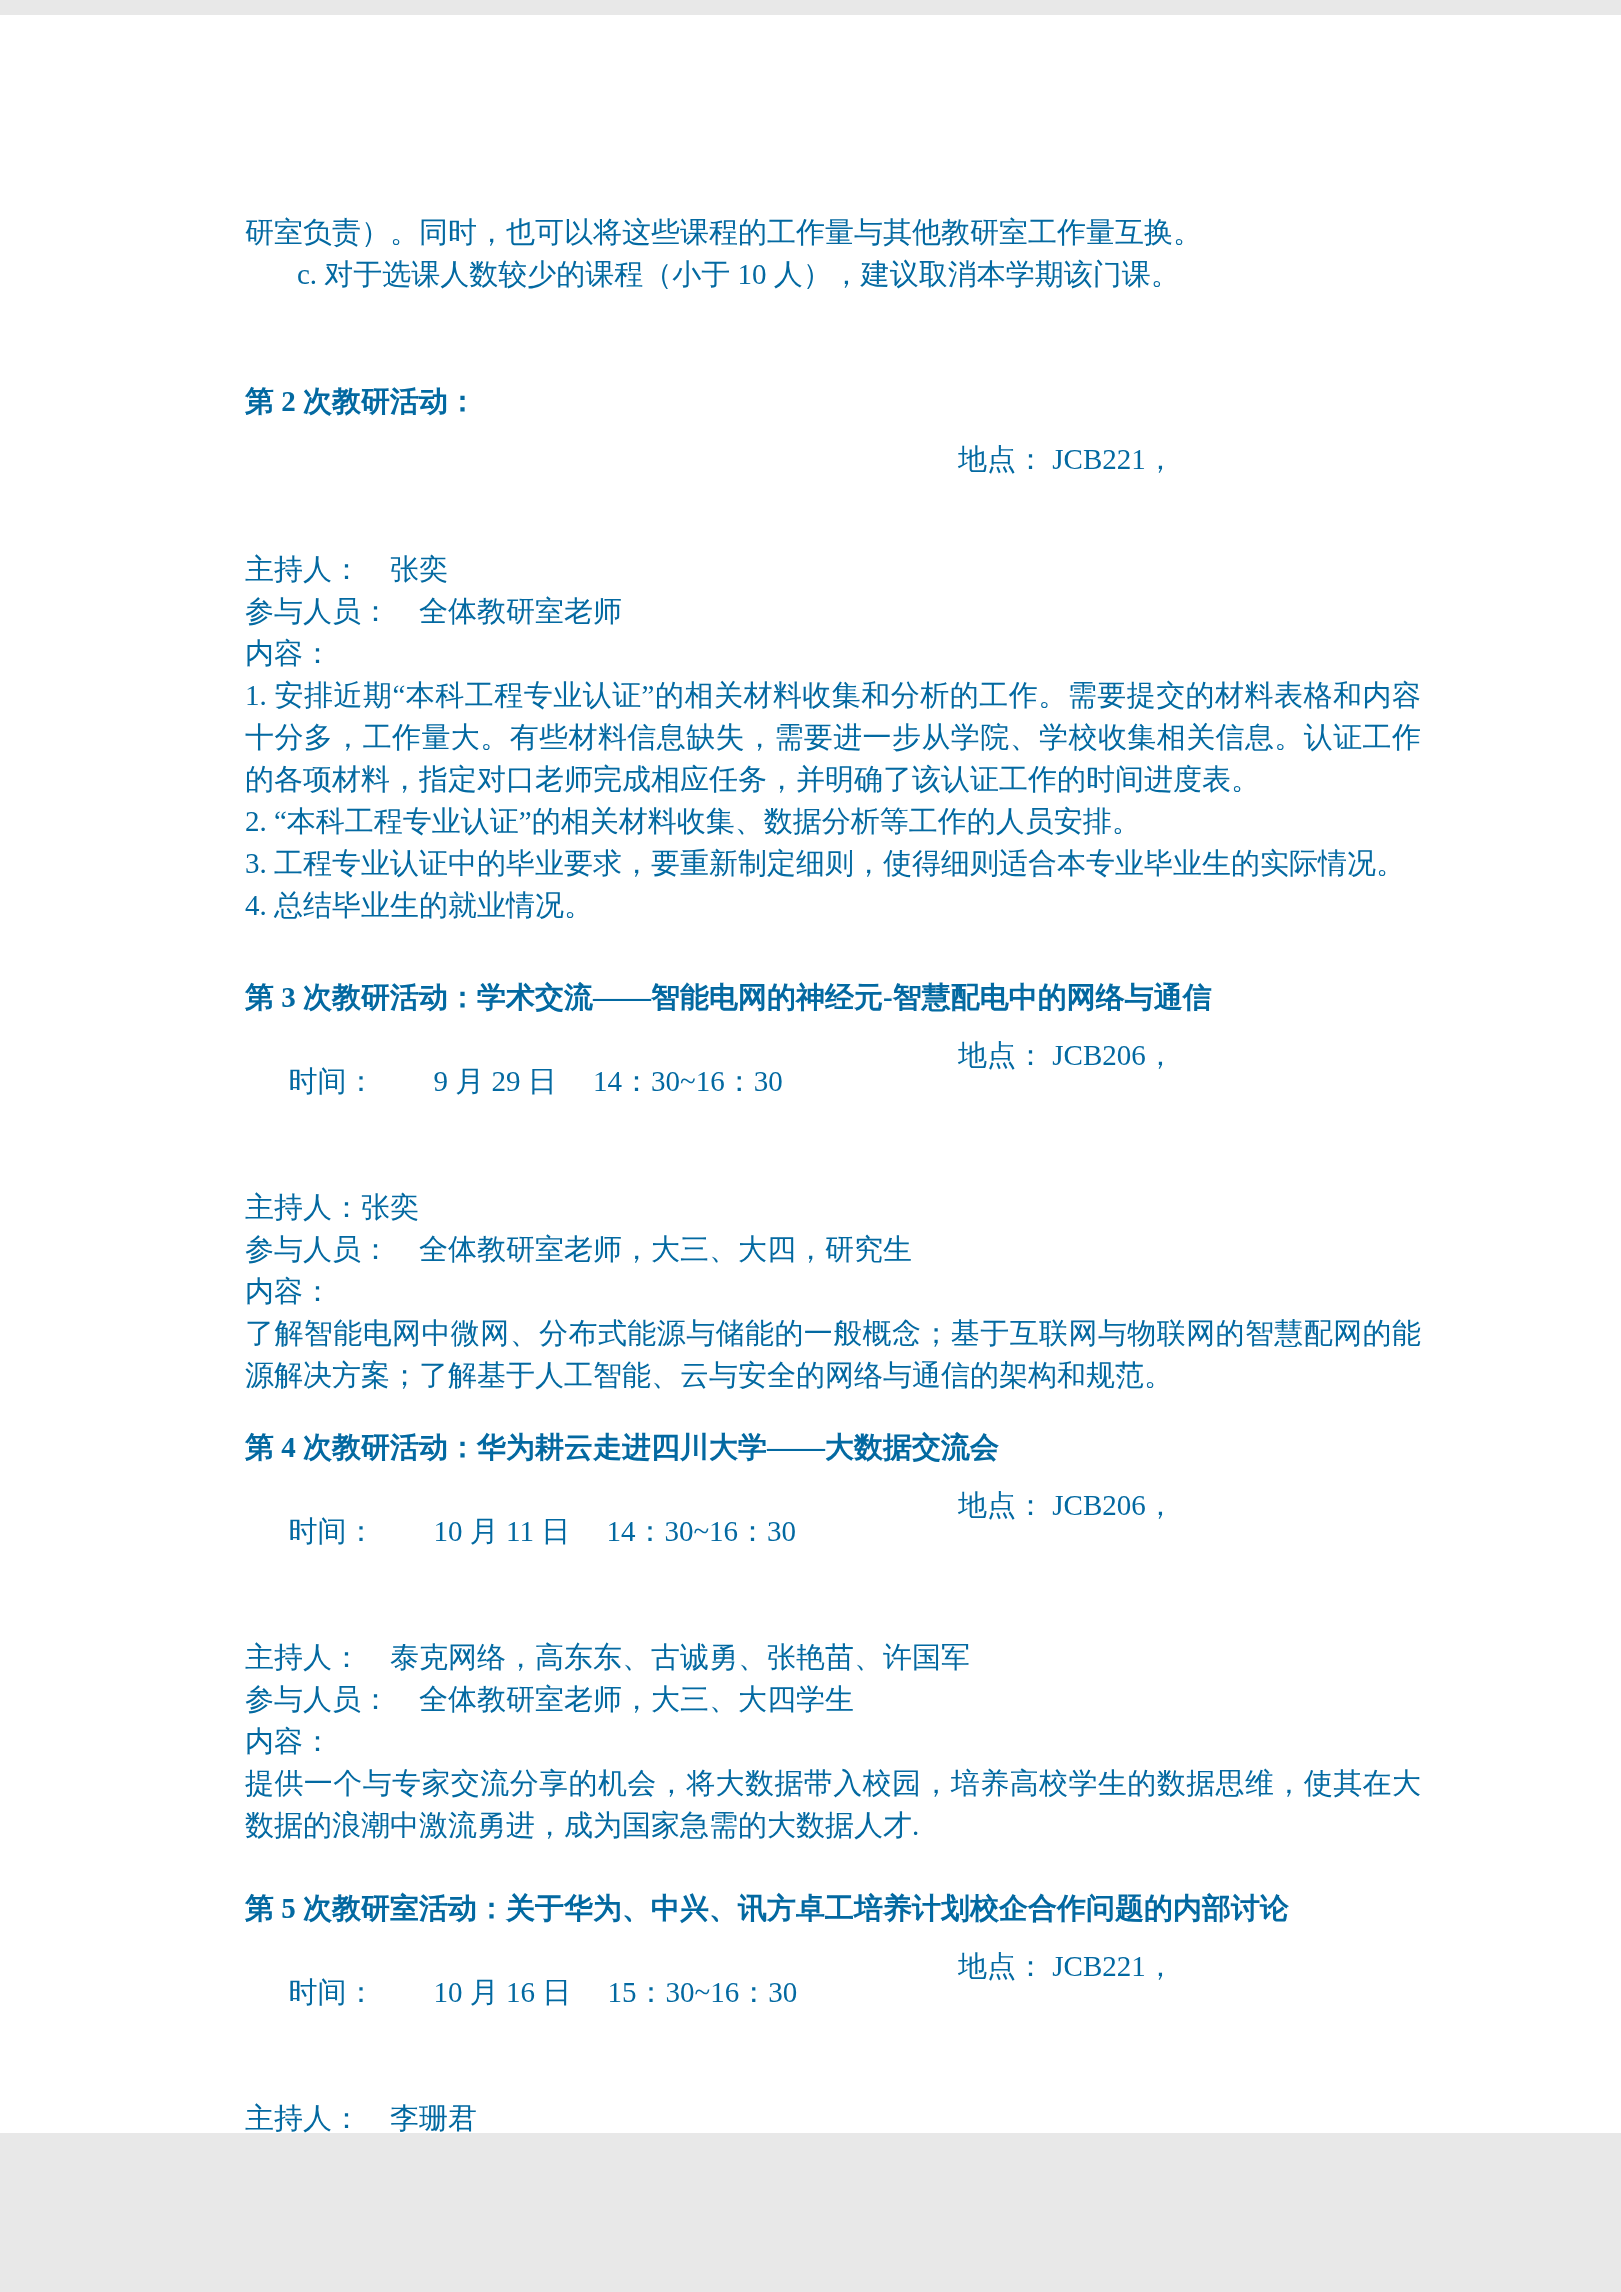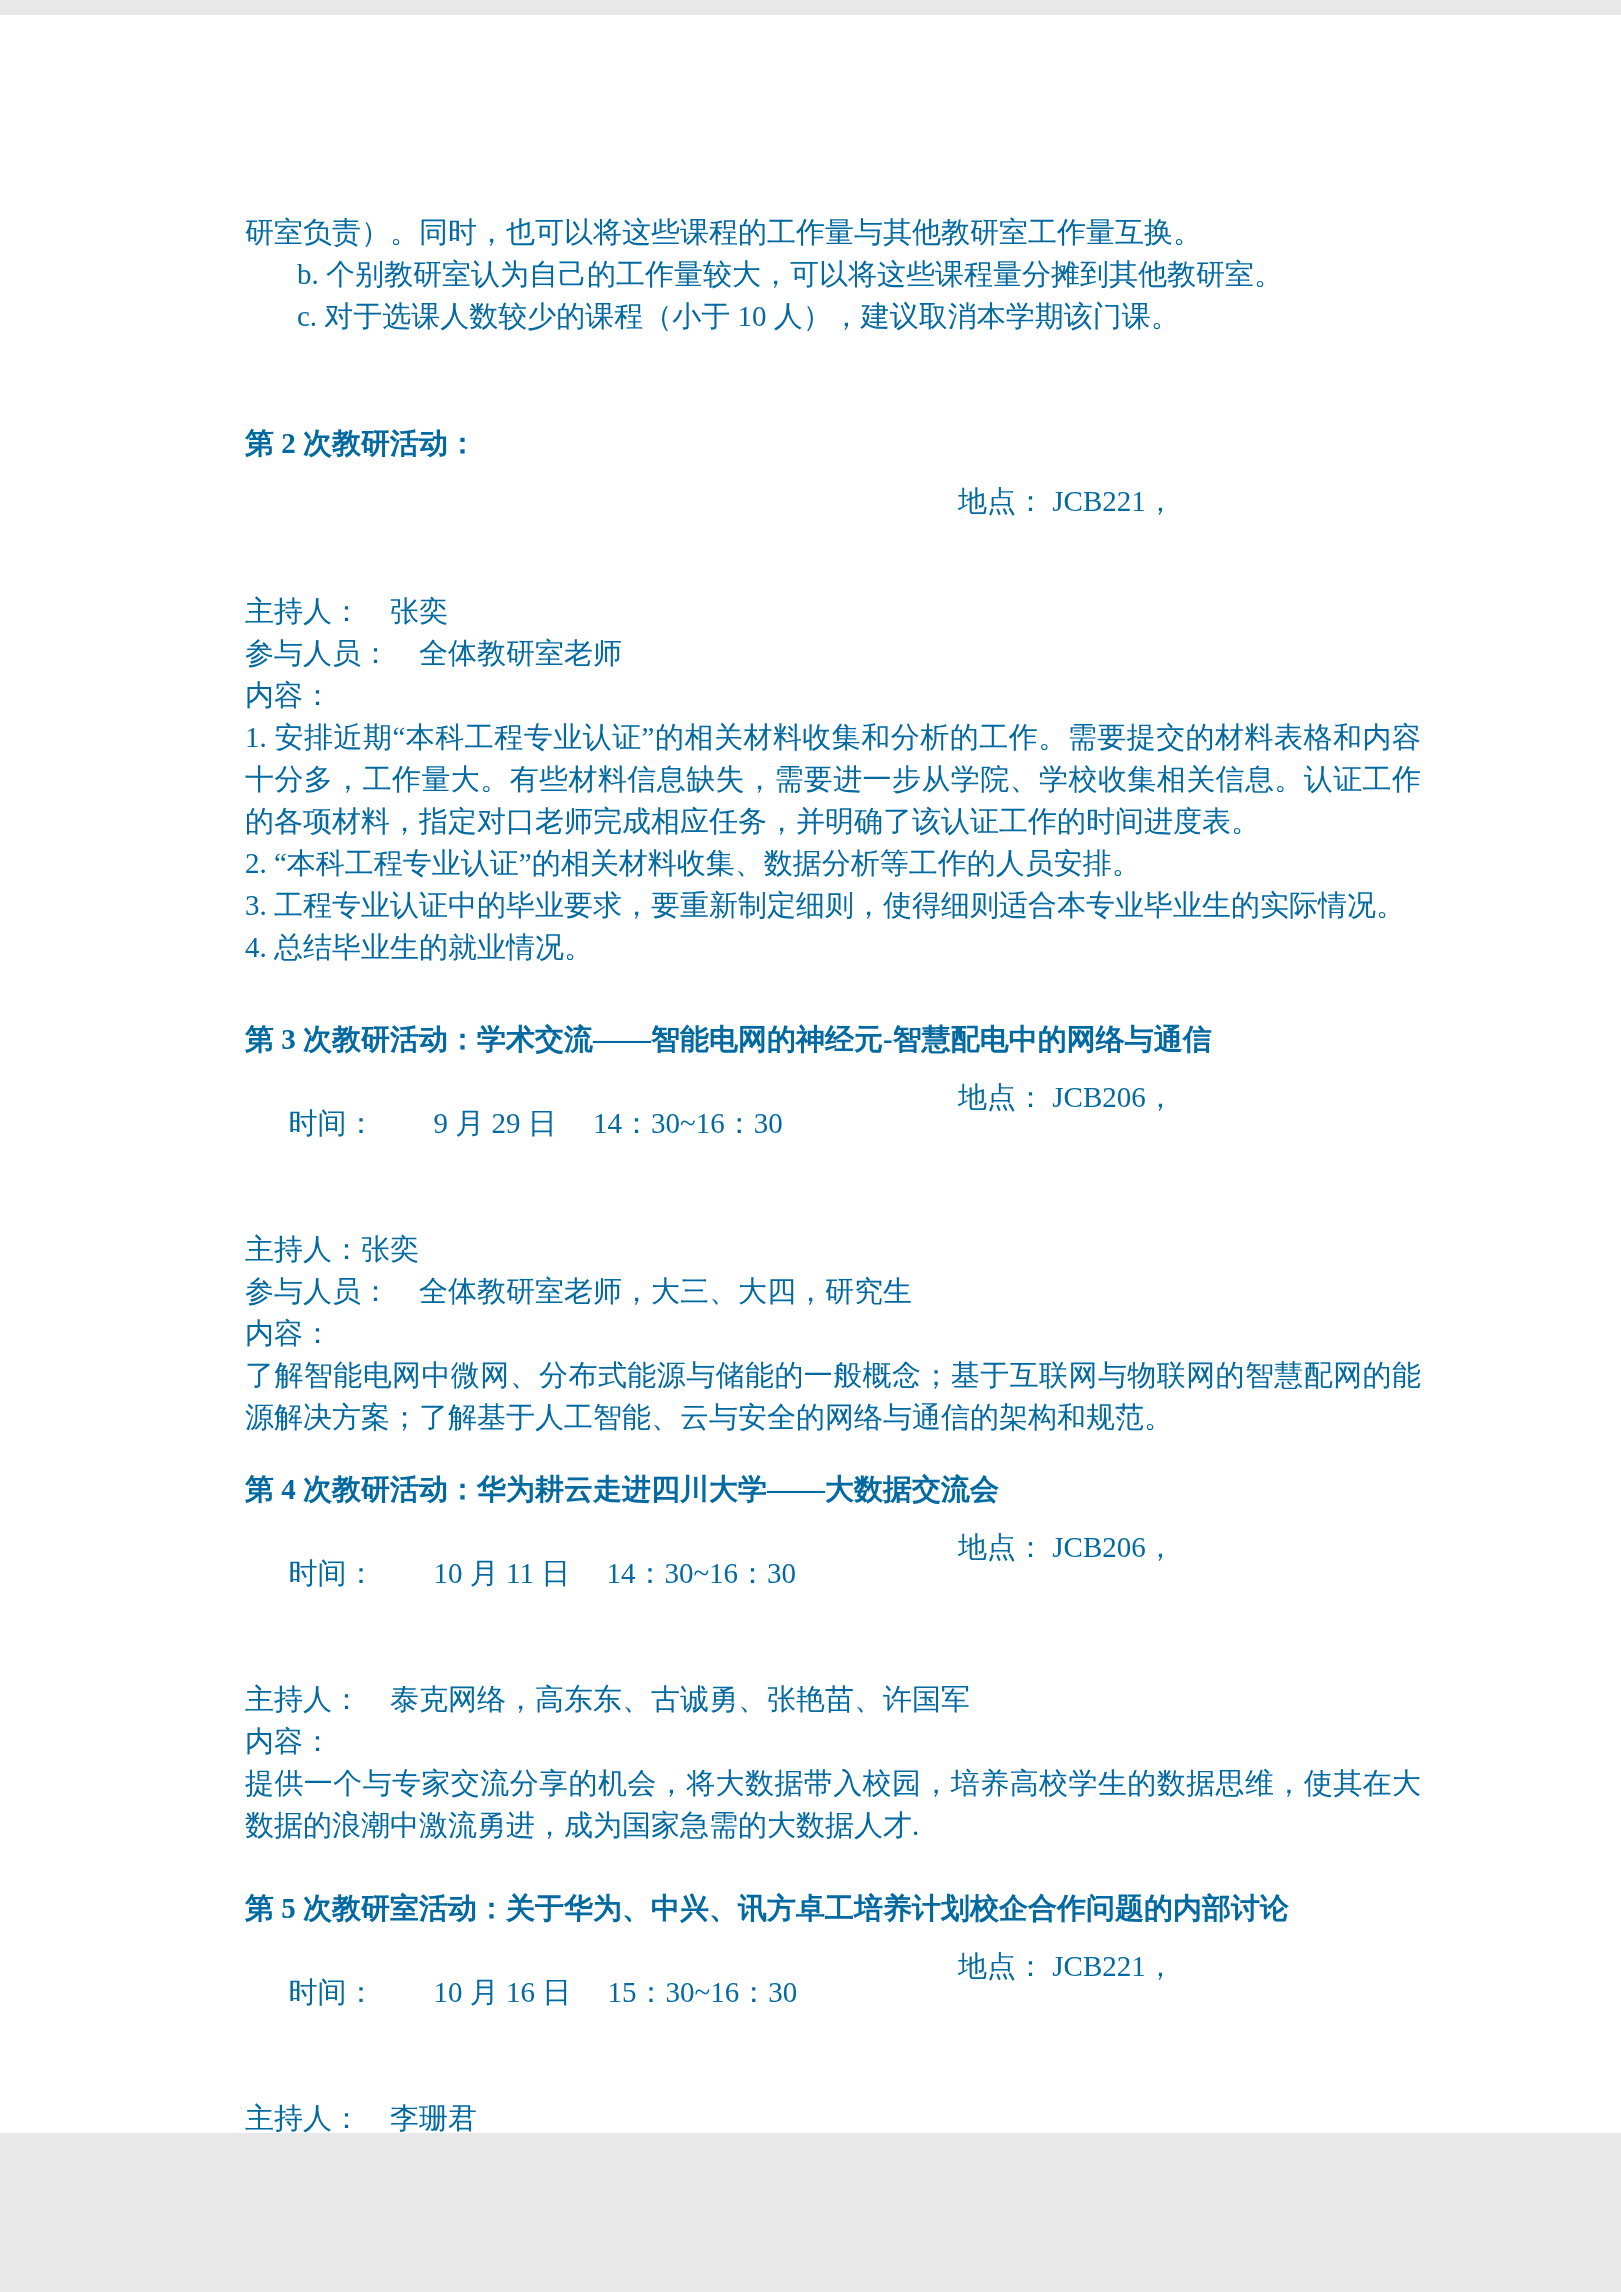--- a/index.html
+++ b/index.html
@@ -50,21 +50,20 @@
     top: 16px;
     white-space: pre;
   }
 </style>
 </head>
 <body>
 
 <div class="page">
 
   <p class="ln just">研室负责）。同时，也可以将这些课程的工作量与其他教研室工作量互换。</p>
-  <p class="ln sub">b. 个别教研室认为自己的工作量较大，可以将这些课程量分摊到其他教研室。</p>
   <p class="ln sub">c. 对于选课人数较少的课程（小于 10 人），建议取消本学期该门课。</p>
 
   <section class="sec sec2">
     <h2 class="hd">第 2 次教研活动：</h2>
     <p class="ln timerow">
       <span class="loc">地点： JCB221，</span>
     </p>
     <p class="ln">主持人：　张奕</p>
     <p class="ln">参与人员：　全体教研室老师</p>
     <p class="ln">内容：</p>
@@ -86,20 +85,21 @@
     <p class="ln just">了解智能电网中微网、分布式能源与储能的一般概念；基于互联网与物联网的智慧配网的能源解决方案；了解基于人工智能、云与安全的网络与通信的架构和规范。</p>
   </section>
 
   <section class="sec sec4">
     <h2 class="hd">第 4 次教研活动：华为耕云走进四川大学——大数据交流会</h2>
     <p class="ln timerow">
       <span>时间：　　10 月 11 日　 14：30~16：30</span>
       <span class="loc">地点： JCB206，</span>
     </p>
     <p class="ln">主持人：　泰克网络，高东东、古诚勇、张艳苗、许国军</p>
+    <p class="ln">参与人员：　全体教研室老师，大三、大四学生</p>
     <p class="ln">内容：</p>
     <p class="ln just">提供一个与专家交流分享的机会，将大数据带入校园，培养高校学生的数据思维，使其在大数据的浪潮中激流勇进，成为国家急需的大数据人才.</p>
   </section>
 
   <section class="sec sec5">
     <h2 class="hd">第 5 次教研室活动：关于华为、中兴、讯方卓工培养计划校企合作问题的内部讨论</h2>
     <p class="ln timerow">
       <span>时间：　　10 月 16 日　 15：30~16：30</span>
       <span class="loc">地点： JCB221，</span>
     </p>

